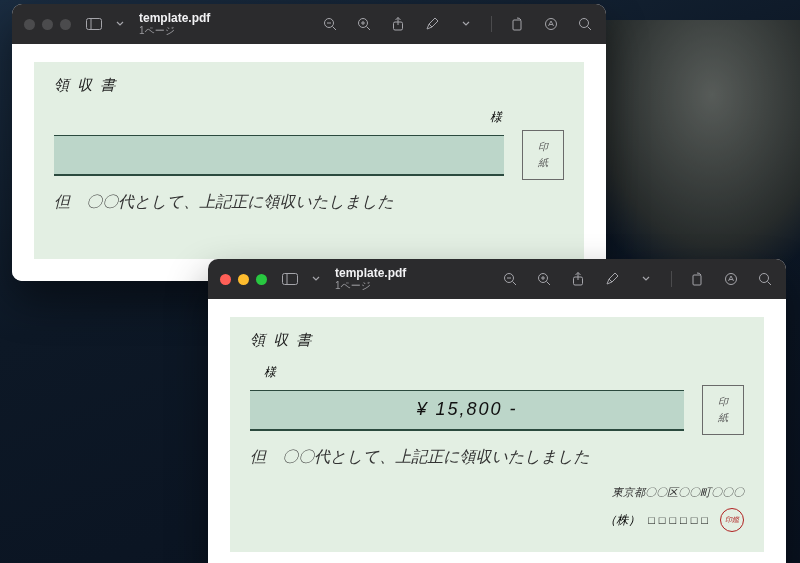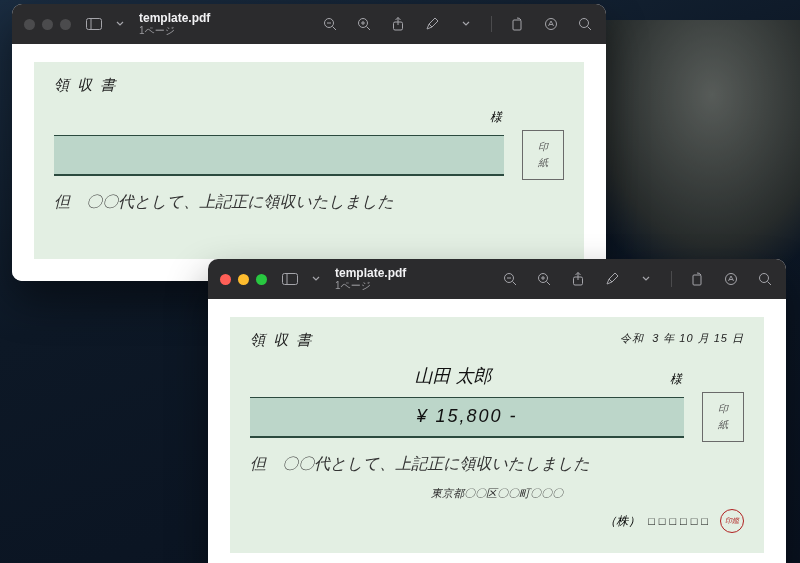--- a/index.html
+++ b/index.html
@@ -169,23 +169,23 @@
     line-height: 1.6;
     color: #555;
     background: #e3efe3;
   }
   .r-note {
     margin-top: 12px;
     font-size: 16px;
     color: #333;
   }
   .r-addr {
-    text-align: center;
+    text-align: right;
     font-size: 11px;
-    margin-top: 11px;
+    margin-top: 17px;
     color: #333;
   }
   .r-company-row {
     display: flex;
     justify-content: flex-end;
     align-items: center;
     gap: 8px;
     margin-top: 8px;
   }
   .r-kabu {
@@ -389,24 +389,22 @@
               <circle cx="6" cy="6" r="4.5" fill="none" stroke="#a5a5aa"></circle>
               <line x1="9.5" y1="9.5" x2="13" y2="13" stroke="#a5a5aa"></line>
             </svg>
           </div>
       </div>
     </div>
     <div class="page">
       <div class="receipt">
         <div class="r-top">
           <div class="r-title">領 収 書</div>
-          <div class="r-date">令和  3 年 10 月 15 日</div>
         </div>
         <div class="r-name-row">
-          <div class="r-name">山田 太郎</div>
           <div class="r-sama">様</div>
           <div style="width:58px;"></div>
         </div>
         <div class="r-body">
           <div class="r-amount-wrap">
             <div class="r-amount">¥  15,800 -</div>
           </div>
           <div class="stamp-box">
             <span>印</span>
             <span>紙</span>

